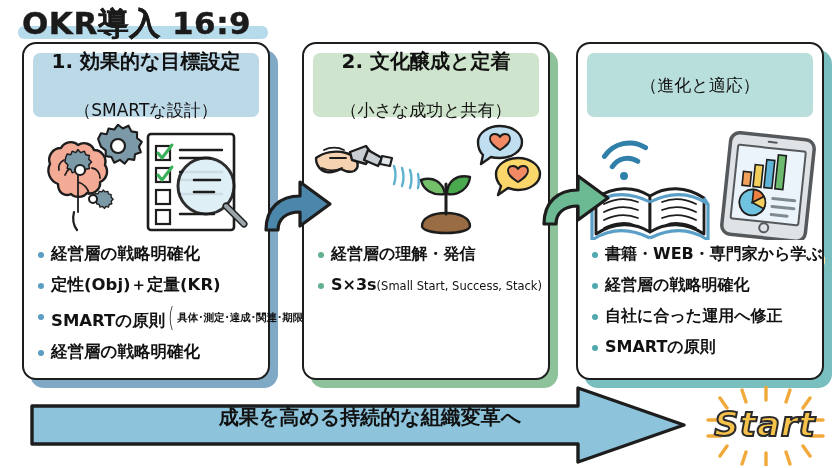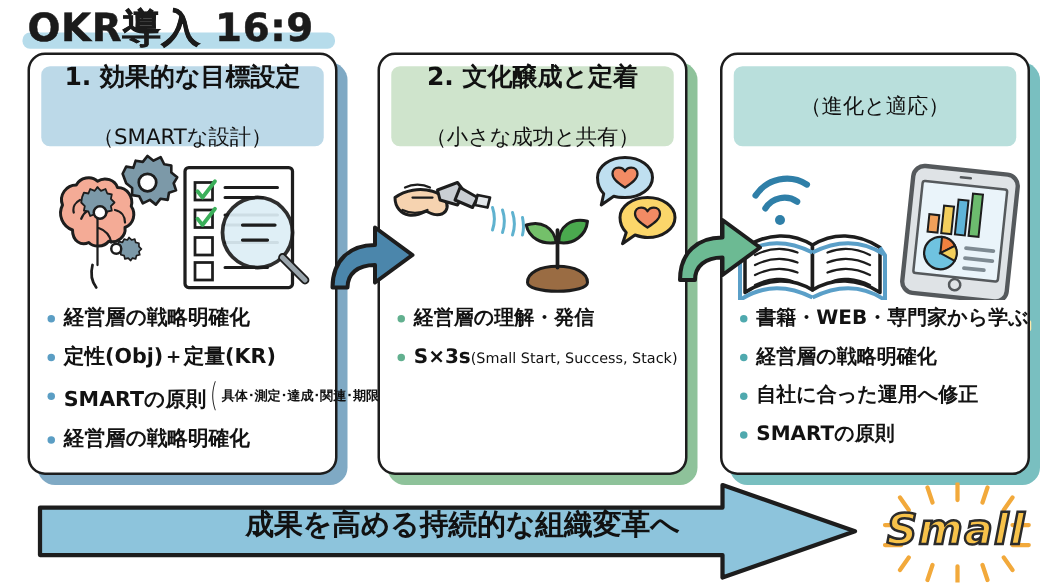--- a/index.html
+++ b/index.html
@@ -82,21 +82,21 @@
 
   
   .conn{position:absolute;width:74px;height:62px;}
   #conn1{left:262px;top:172px;}
   #conn2{left:540px;top:166px;}
 
   
   .bottom-arrow{position:absolute;left:28px;top:386px;width:660px;height:78px;}
   .bottom-label{
     position:absolute;left:180px;top:404px;width:380px;text-align:center;
-    font-size:23px;font-weight:bold;color:#111;white-space:nowrap;
+    font-size:20px;font-weight:bold;color:#111;white-space:nowrap;
   }
   .goal-wrap{position:absolute;left:700px;top:386px;width:130px;height:80px;}
   .goal-text{
     position:absolute;left:0;top:18px;width:130px;text-align:center;
     font-size:34px;font-weight:bold;font-style:italic;color:#f7c24a;
     -webkit-text-stroke:2px #2b2b2b;
     letter-spacing:1px;
   }
 </style>
 </head>
@@ -325,16 +325,16 @@
   <div class="bottom-label">成果を高める持続的な組織変革へ</div>
 
   <div class="goal-wrap">
     <svg width="130" height="80" viewBox="0 0 130 80">
       <g stroke="#f2a93b" stroke-width="3.4" stroke-linecap="round">
         <path d="M20 12l7 10M42 4l4 12M66 1l0 13M90 4l-4 12M110 12l-7 10"></path>
         <path d="M8 34h13M8 50h13M110 34h13M110 50h13"></path>
         <path d="M20 70l7-10M42 78l4-12M66 80l0-13M90 78l-4-12M110 70l-7-10"></path>
       </g>
     </svg>
-    <div class="goal-text">Small</div>
+    <div class="goal-text">Start</div>
   </div>
 
 </div>
 
 </body></html>

